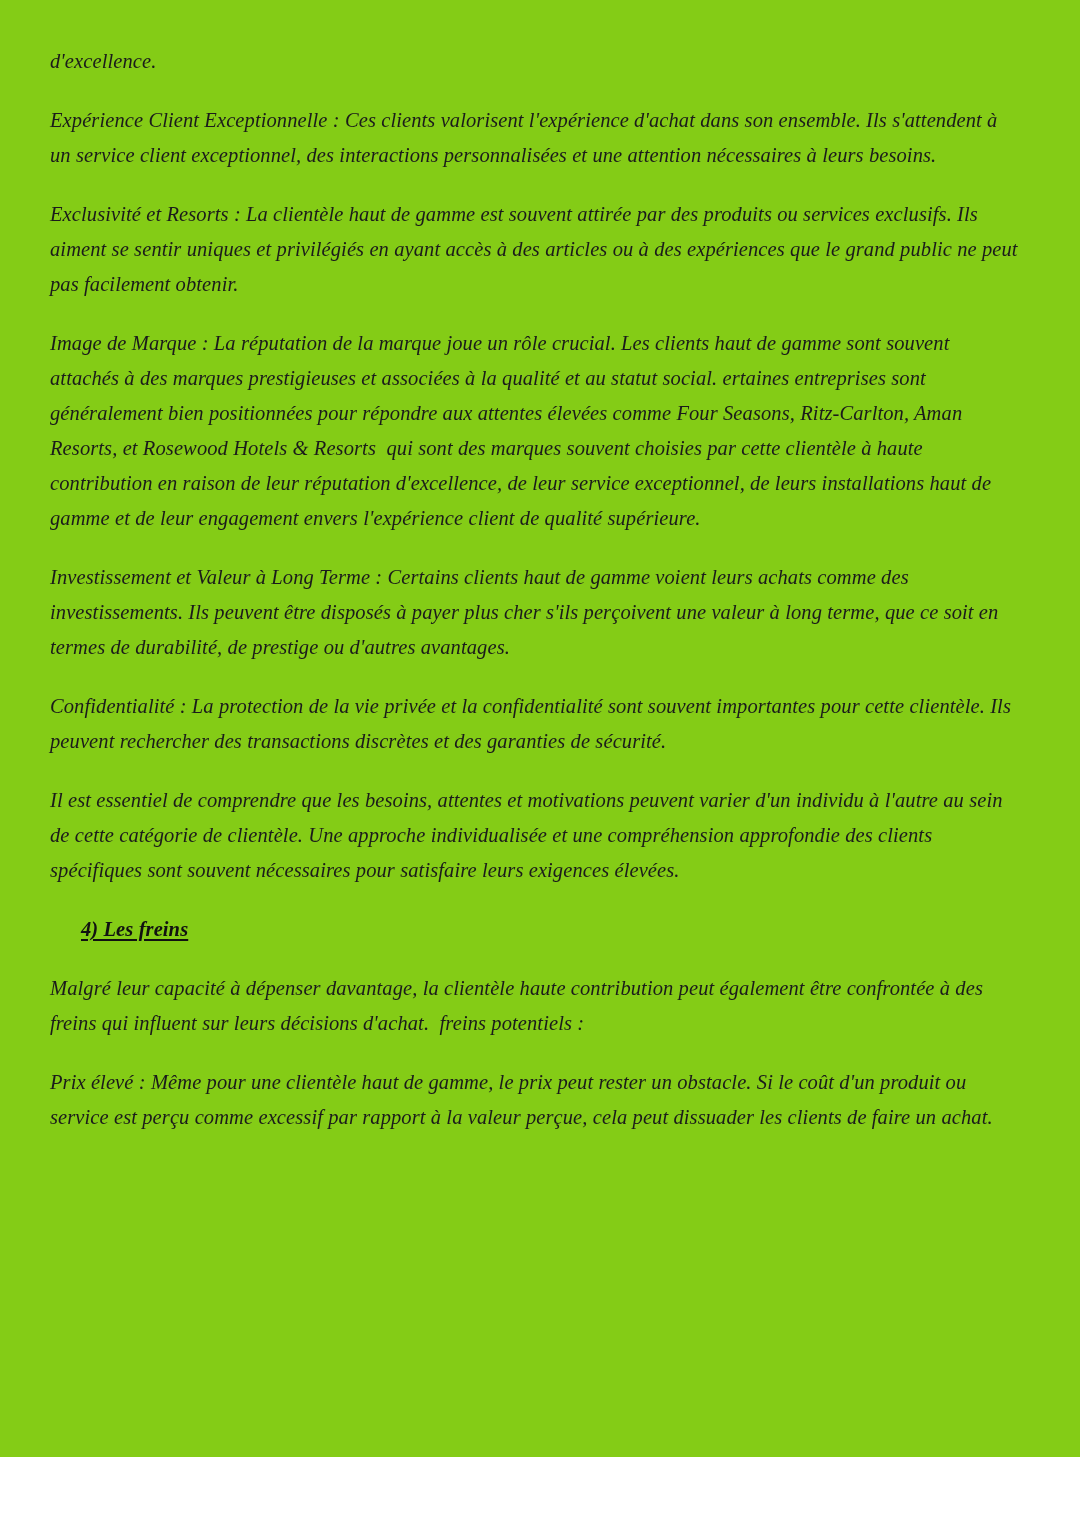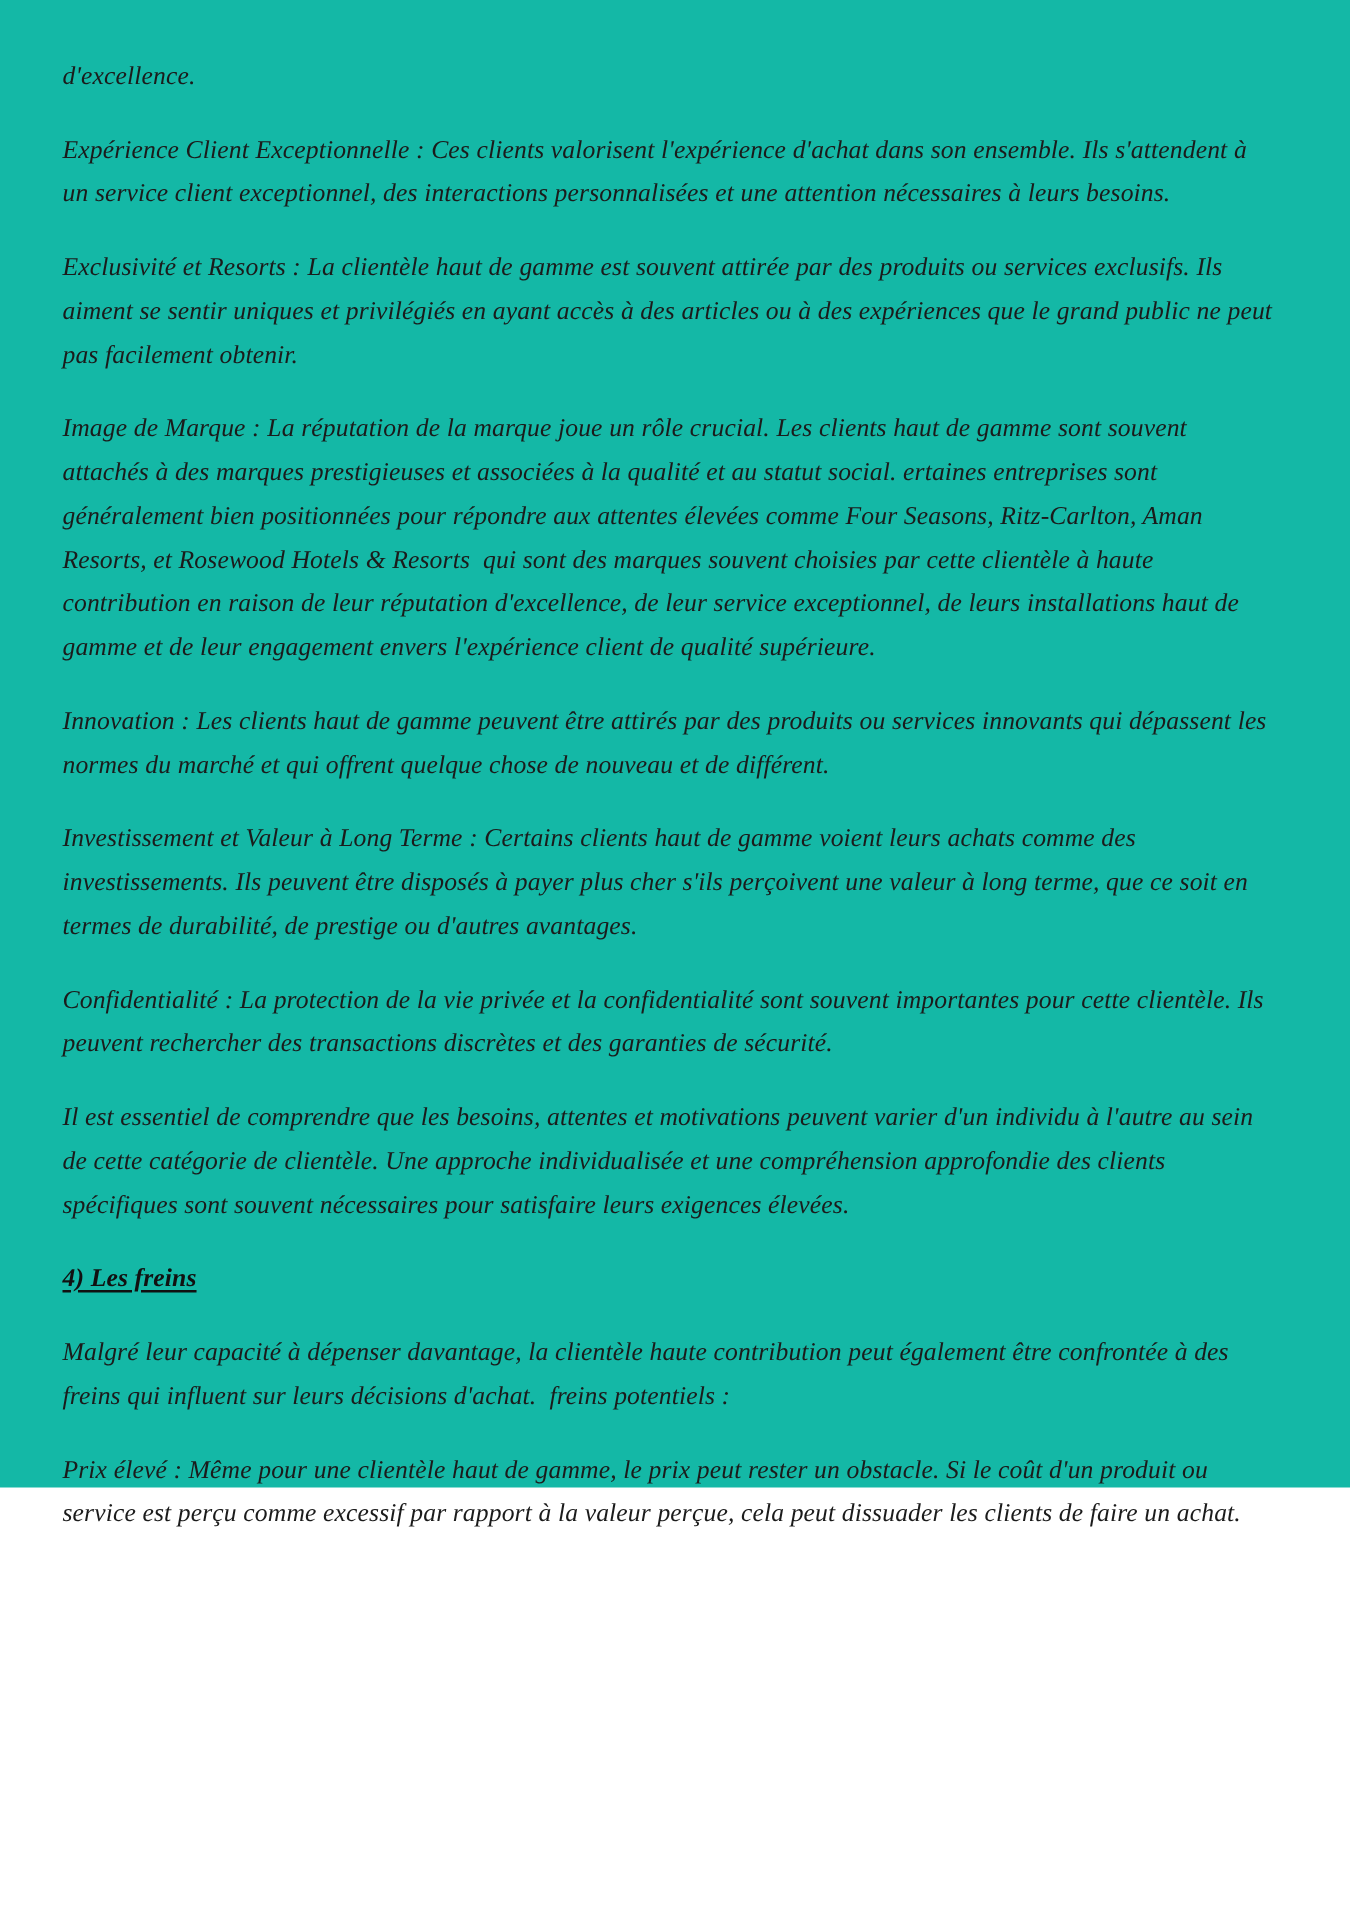--- a/index.html
+++ b/index.html
@@ -9,22 +9,22 @@
   }
   body {
     width: 1080px;
     height: 1526px;
     overflow: hidden;
     font-family: "Liberation Serif", "DejaVu Serif", serif;
   }
   .page {
     position: relative;
     width: 1080px;
-    height: 1190px;
-    background: #14b8a6;
+    height: 1457px;
+    background: #84cc16;
     box-sizing: border-box;
     padding: 44px 58px 0 50px;
   }
   .doc-body {
     width: 972px;
   }
   p.para {
     margin: 0 0 24px 0;
     font-style: italic;
     font-size: 20.5px;
@@ -47,32 +47,32 @@
     text-decoration: underline;
     text-underline-offset: 3px;
     display: inline-block;
     letter-spacing: 0.1px;
   }
   .heading-wrap {
     margin: 0 0 24px 0;
   }
   .heading-wrap h2.section-heading {
     margin-bottom: 0;
+    margin-left: 31px;
   }
 </style>
 </head>
 <body>
 
 <div class="page">
   <div class="doc-body" id="doc-body">
       <p class="para">d'excellence.</p>
       <p class="para">Expérience Client Exceptionnelle : Ces clients valorisent l'expérience d'achat dans son ensemble. Ils s'attendent à un service client exceptionnel, des interactions personnalisées et une attention nécessaires à leurs besoins.</p>
       <p class="para">Exclusivité et Resorts : La clientèle haut de gamme est souvent attirée par des produits ou services exclusifs. Ils aiment se sentir uniques et privilégiés en ayant accès à des articles ou à des expériences que le grand public ne peut pas facilement obtenir.</p>
       <p class="para">Image de Marque : La réputation de la marque joue un rôle crucial. Les clients haut de gamme sont souvent attachés à des marques prestigieuses et associées à la qualité et au statut social. ertaines entreprises sont généralement bien positionnées pour répondre aux attentes élevées comme Four Seasons, Ritz-Carlton, Aman Resorts, et Rosewood Hotels &amp; Resorts  qui sont des marques souvent choisies par cette clientèle à haute contribution en raison de leur réputation d'excellence, de leur service exceptionnel, de leurs installations haut de gamme et de leur engagement envers l'expérience client de qualité supérieure.</p>
-      <p class="para">Innovation : Les clients haut de gamme peuvent être attirés par des produits ou services innovants qui dépassent les normes du marché et qui offrent quelque chose de nouveau et de différent.</p>
       <p class="para">Investissement et Valeur à Long Terme : Certains clients haut de gamme voient leurs achats comme des investissements. Ils peuvent être disposés à payer plus cher s'ils perçoivent une valeur à long terme, que ce soit en termes de durabilité, de prestige ou d'autres avantages.</p>
       <p class="para">Confidentialité : La protection de la vie privée et la confidentialité sont souvent importantes pour cette clientèle. Ils peuvent rechercher des transactions discrètes et des garanties de sécurité.</p>
       <p class="para">Il est essentiel de comprendre que les besoins, attentes et motivations peuvent varier d'un individu à l'autre au sein de cette catégorie de clientèle. Une approche individualisée et une compréhension approfondie des clients spécifiques sont souvent nécessaires pour satisfaire leurs exigences élevées.</p>
       <div class="heading-wrap"><h2 class="section-heading">4) Les freins</h2></div>
       <p class="para">Malgré leur capacité à dépenser davantage, la clientèle haute contribution peut également être confrontée à des freins qui influent sur leurs décisions d'achat.  freins potentiels :</p>
       <p class="para">Prix élevé : Même pour une clientèle haut de gamme, le prix peut rester un obstacle. Si le coût d'un produit ou service est perçu comme excessif par rapport à la valeur perçue, cela peut dissuader les clients de faire un achat.</p>
     </div>
 </div>
 
 </body></html>

